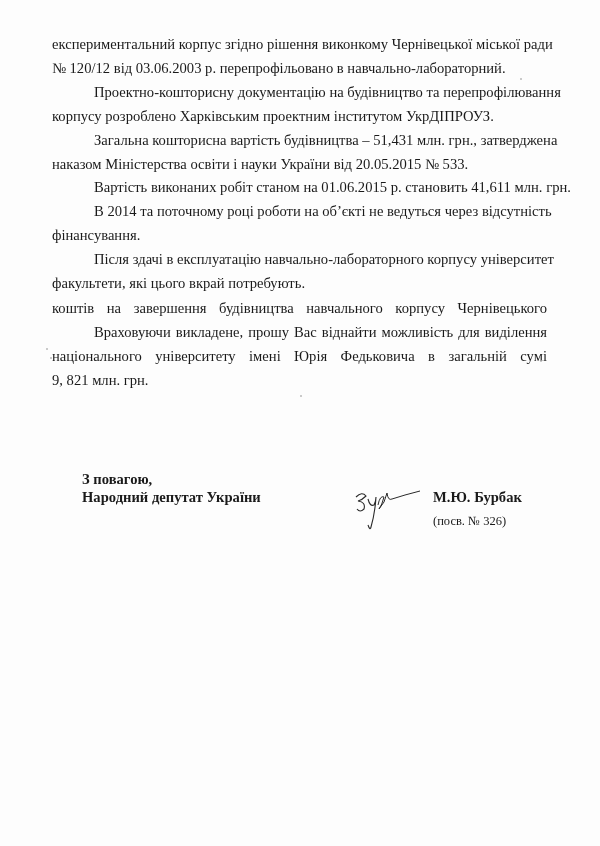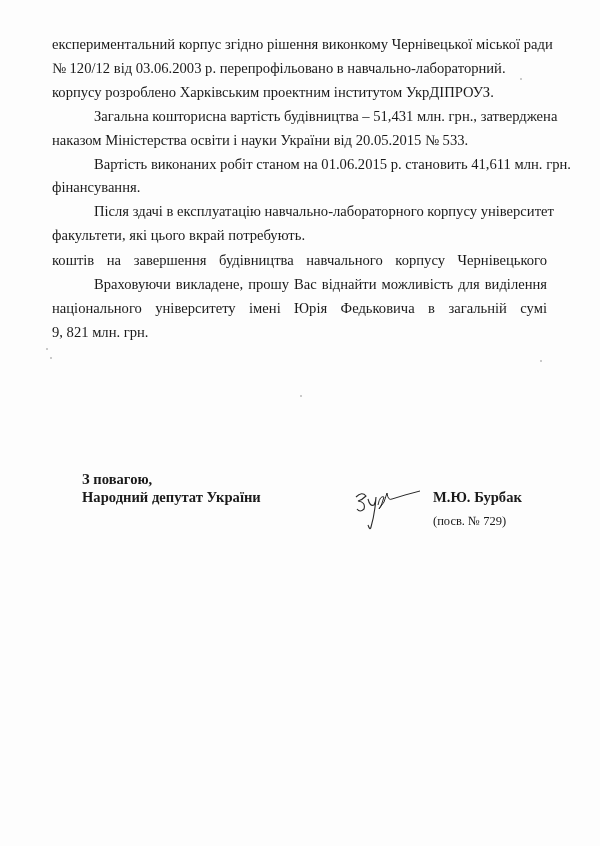--- a/index.html
+++ b/index.html
@@ -27,33 +27,35 @@
 <div class="page">
 
   <div class="body-text">
 
     <div>
       <span class="line">експериментальний корпус згідно рішення виконкому Чернівецької міської ради</span>
       <span class="line left">№ 120/12 від 03.06.2003 р. перепрофільовано в навчально-лабораторний.</span>
     </div>
 
     <div>
+      <span class="line indent">Проектно-кошторисну документацію на будівництво та перепрофілювання</span>
       <span class="line left">корпусу розроблено Харківським проектним інститутом УкрДІПРОУЗ.</span>
     </div>
 
     <div>
       <span class="line indent">Загальна кошторисна вартість будівництва – 51,431 млн. грн., затверджена</span>
       <span class="line left">наказом Міністерства освіти і науки України від 20.05.2015 № 533.</span>
     </div>
 
     <div>
       <span class="line indent left">Вартість виконаних робіт станом на 01.06.2015 р. становить 41,611 млн. грн.</span>
     </div>
 
     <div>
+      <span class="line indent">В 2014 та поточному році роботи на об’єкті не ведуться через відсутність</span>
       <span class="line left">фінансування.</span>
     </div>
 
 
     <div>
       <span class="line indent">Після здачі в експлуатацію навчально-лабораторного корпусу університет</span>
       <span class="line left">факультети, які цього вкрай потребують.</span>
     </div>
 
     <div style="margin-top:1px;">
@@ -66,21 +68,21 @@
 
   <div class="sign-block">
     <div class="closing">З повагою,</div>
     <div class="position">Народний депутат України</div>
     <svg class="signature" viewBox="0 0 70 46">
       <path d="M4 10 Q10 4 14 9 Q10 13 6 14 Q14 15 12 22 Q8 26 5 22" fill="none" stroke="#2a2a2a" stroke-width="1.1"></path>
       <path d="M16 12 Q18 20 22 18 Q24 14 24 10 Q23 26 19 40 Q18 44 16 38" fill="none" stroke="#2a2a2a" stroke-width="1.1"></path>
       <path d="M26 18 Q28 8 32 10 Q30 18 27 22 Q33 16 35 6 Q36 14 40 12 Q52 8 68 4" fill="none" stroke="#2a2a2a" stroke-width="1"></path>
     </svg>
     <div class="name">М.Ю. Бурбак</div>
-    <div class="cert">(посв. № 729)</div>
+    <div class="cert">(посв. № 326)</div>
   </div>
 
   <div class="speck" style="left:46px; top:348px;"></div>
   <div class="speck" style="left:50px; top:357px;"></div>
   <div class="speck" style="left:520px; top:78px;"></div>
   <div class="speck" style="left:540px; top:360px;"></div>
   <div class="speck" style="left:300px; top:395px;"></div>
 </div>
 
 </body></html>

